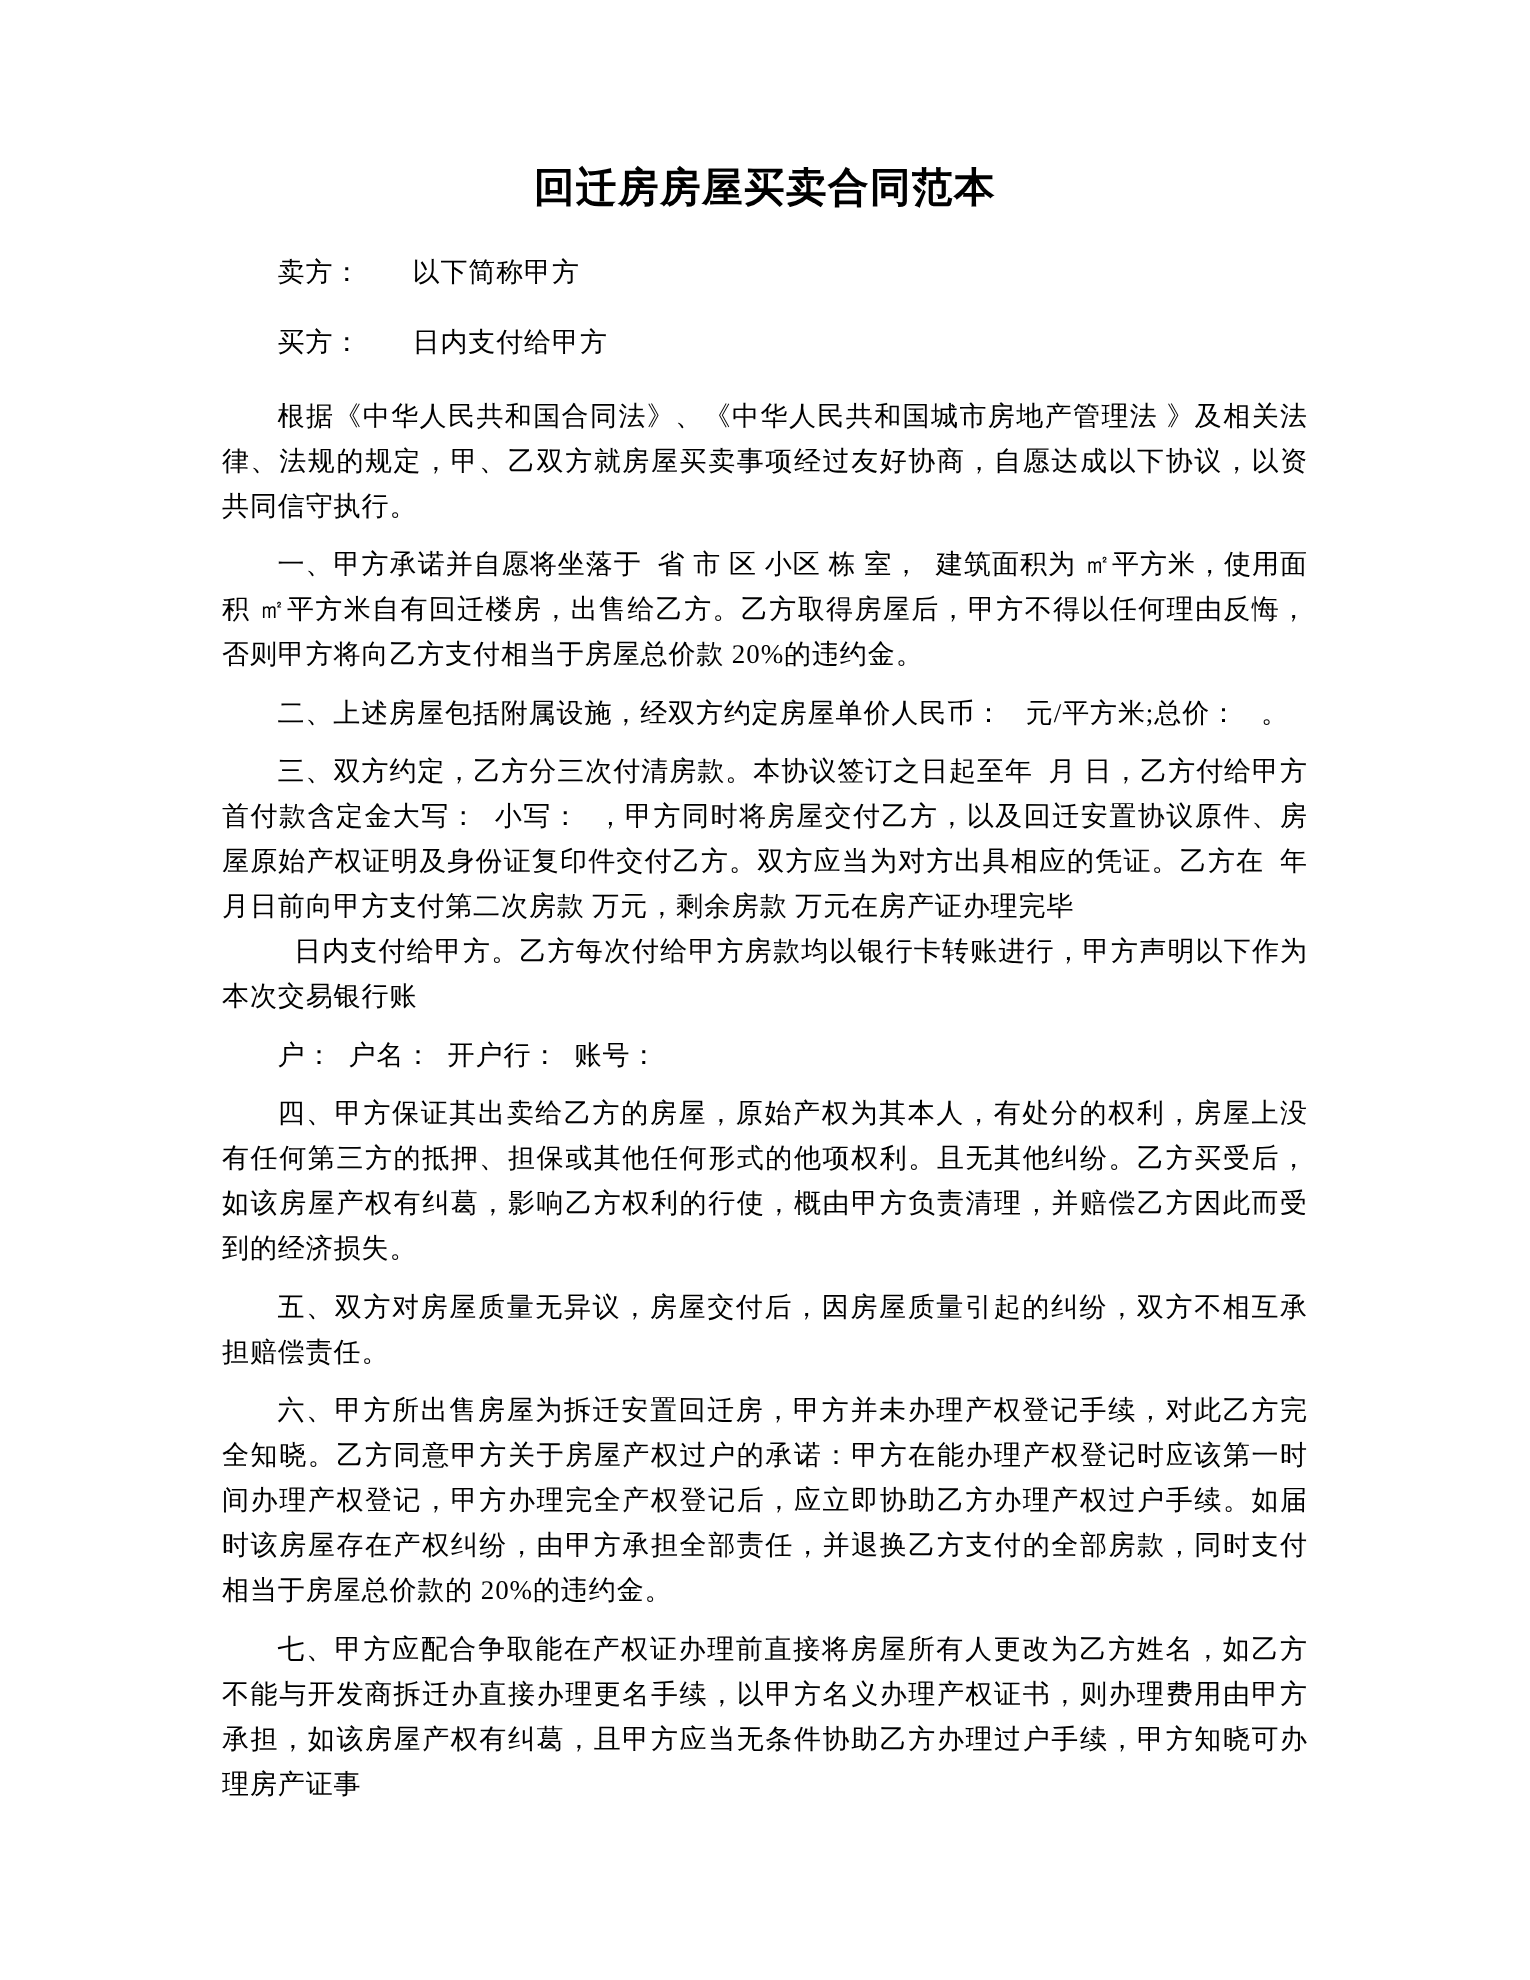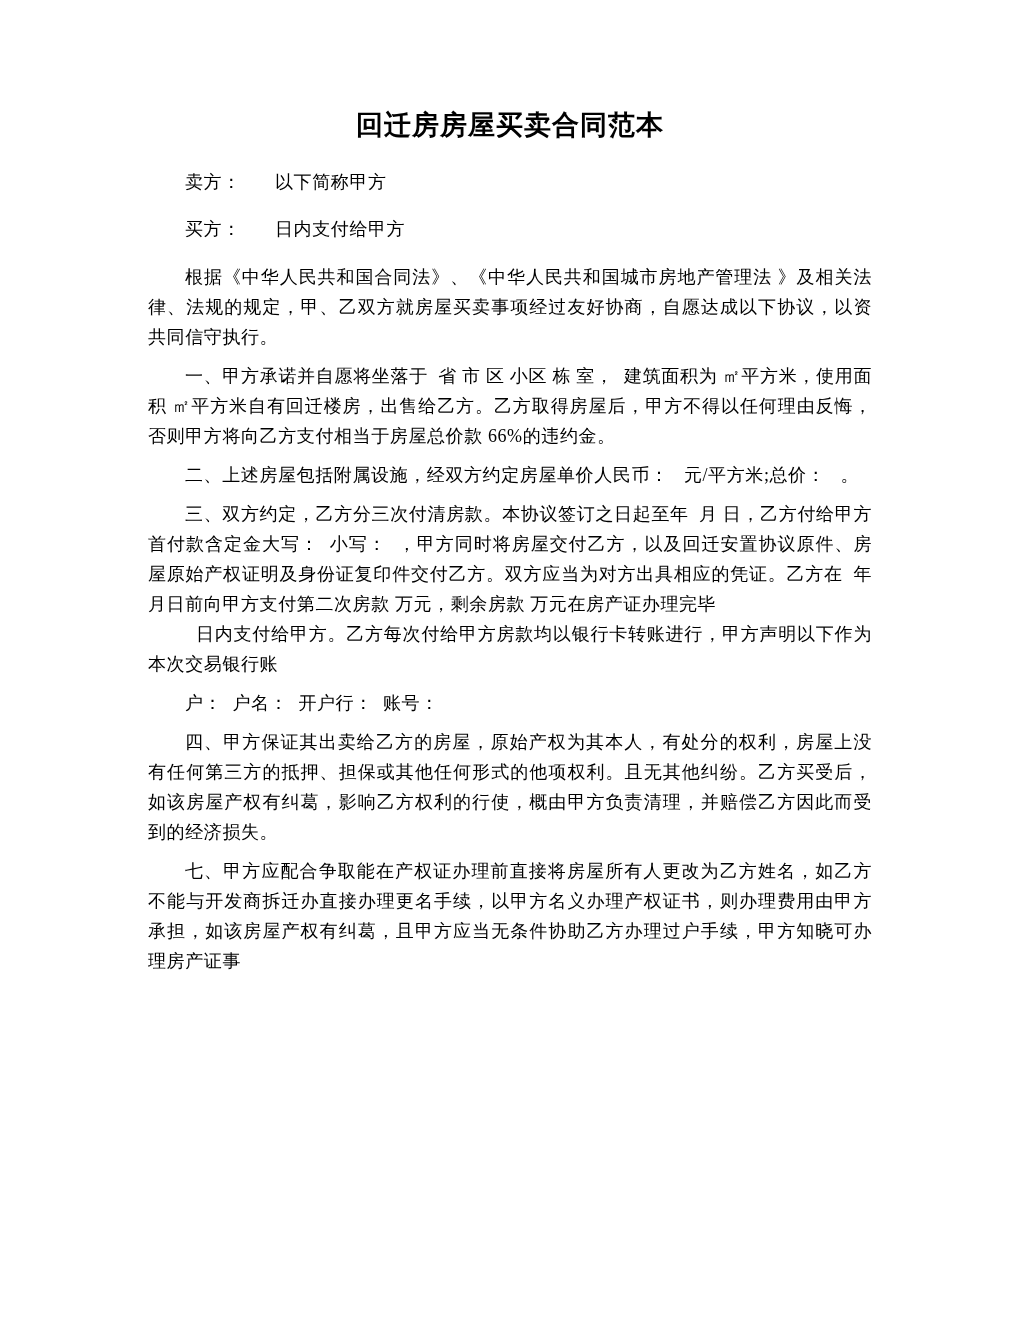--- a/index.html
+++ b/index.html
@@ -47,29 +47,31 @@
 <div class="page">
 
   <h1 class="doc-title">回迁房房屋买卖合同范本</h1>
 
   <p class="para gap-lg">卖方：   以下简称甲方</p>
 
   <p class="para gap-lg">买方：   日内支付给甲方</p>
 
   <p class="para">根据《中华人民共和国合同法》、《中华人民共和国城市房地产管理法 》及相关法律、法规的规定，甲、乙双方就房屋买卖事项经过友好协商，自愿达成以下协议，以资共同信守执行。</p>
 
-  <p class="para">一、甲方承诺并自愿将坐落于  省 市 区 小区 栋 室，  建筑面积为 ㎡平方米，使用面积 ㎡平方米自有回迁楼房，出售给乙方。乙方取得房屋后，甲方不得以任何理由反悔，否则甲方将向乙方支付相当于房屋总价款 66%的违约金。</p>
+  <p class="para">一、甲方承诺并自愿将坐落于  省 市 区 小区 栋 室，  建筑面积为 ㎡平方米，使用面积 ㎡平方米自有回迁楼房，出售给乙方。乙方取得房屋后，甲方不得以任何理由反悔，否则甲方将向乙方支付相当于房屋总价款 20%的违约金。</p>
 
   <p class="para">二、上述房屋包括附属设施，经双方约定房屋单价人民币：   元/平方米;总价：   。</p>
 
   <p class="para tight">三、双方约定，乙方分三次付清房款。本协议签订之日起至年  月 日，乙方付给甲方首付款含定金大写：  小写：  ，甲方同时将房屋交付乙方，以及回迁安置协议原件、房屋原始产权证明及身份证复印件交付乙方。双方应当为对方出具相应的凭证。乙方在  年 月日前向甲方支付第二次房款 万元，剩余房款 万元在房产证办理完毕</p>
 
   <p class="para cont">日内支付给甲方。乙方每次付给甲方房款均以银行卡转账进行，甲方声明以下作为本次交易银行账</p>
 
   <p class="para">户：  户名：  开户行：  账号：</p>
 
   <p class="para">四、甲方保证其出卖给乙方的房屋，原始产权为其本人，有处分的权利，房屋上没有任何第三方的抵押、担保或其他任何形式的他项权利。且无其他纠纷。乙方买受后，如该房屋产权有纠葛，影响乙方权利的行使，概由甲方负责清理，并赔偿乙方因此而受到的经济损失。</p>
 
+  <p class="para">五、双方对房屋质量无异议，房屋交付后，因房屋质量引起的纠纷，双方不相互承担赔偿责任。</p>
 
+  <p class="para">六、甲方所出售房屋为拆迁安置回迁房，甲方并未办理产权登记手续，对此乙方完全知晓。乙方同意甲方关于房屋产权过户的承诺：甲方在能办理产权登记时应该第一时间办理产权登记，甲方办理完全产权登记后，应立即协助乙方办理产权过户手续。如届时该房屋存在产权纠纷，由甲方承担全部责任，并退换乙方支付的全部房款，同时支付相当于房屋总价款的 20%的违约金。</p>
 
   <p class="para">七、甲方应配合争取能在产权证办理前直接将房屋所有人更改为乙方姓名，如乙方不能与开发商拆迁办直接办理更名手续，以甲方名义办理产权证书，则办理费用由甲方承担，如该房屋产权有纠葛，且甲方应当无条件协助乙方办理过户手续，甲方知晓可办理房产证事</p>
 
 </div>
 
 </body></html>

